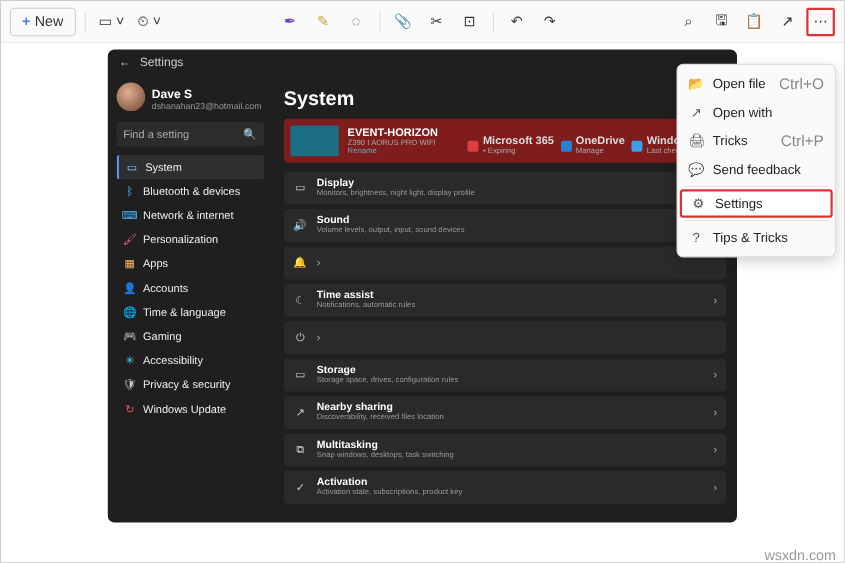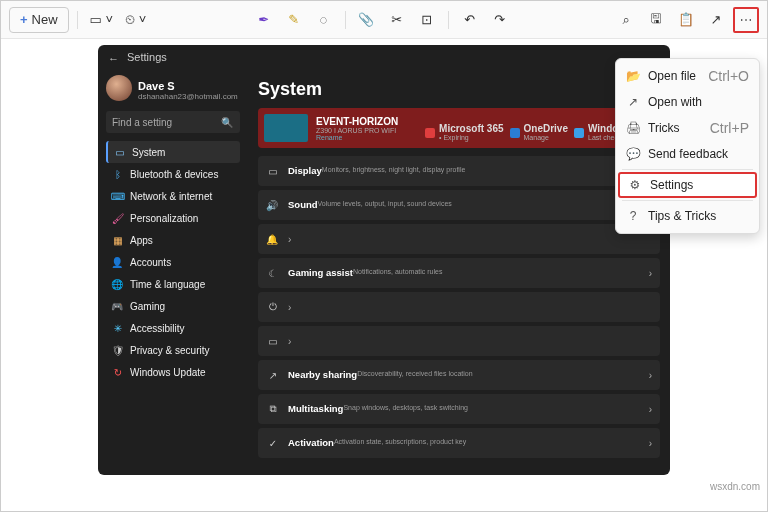--- a/index.html
+++ b/index.html
@@ -38,34 +38,34 @@
 .thumb{width:44px;height:28px;background:#1b6e85;border-radius:2px}
 .hcol{display:flex;flex-direction:column;line-height:1.1}
 .hcol .t1{font-size:10px;font-weight:600}
 .hcol .t2{font-size:7px;color:#aaa}
 .hcol .t3{font-size:7px;color:#6ab}
 .hgap{flex:1}
 .hsvc{display:flex;align-items:center;gap:4px;font-size:8px;color:#ddd;margin-left:6px}
 .hsvc .dot{width:10px;height:10px;border-radius:2px}
 .row{background:#2a2a2a;border-radius:4px;height:30px;display:flex;align-items:center;padding:0 8px;margin-bottom:4px;gap:8px}
 .row .ricon{width:14px;font-size:10px;color:#ccc;text-align:center}
-.row .rtxt{flex:1;display:flex;flex-direction:row;line-height:1.05}
+.row .rtxt{flex:1;display:flex;flex-direction:column;line-height:1.05}
 .row .rt1{font-size:9.5px;font-weight:600}
 .row .rt2{font-size:7px;color:#999}
 .row .chev{color:#aaa;font-size:10px}
 
 
 .menu{position:absolute;top:58px;right:8px;width:145px;background:#fafafa;border:1px solid #ddd;border-radius:6px;box-shadow:0 4px 12px rgba(0,0,0,0.18);padding:4px 2px;font-size:12px;color:#222}
 .mitem{height:26px;display:flex;align-items:center;gap:8px;padding:0 8px;border-radius:3px}
 .mitem .micon{width:14px;text-align:center;color:#555}
 .mitem .mlabel{flex:1}
 .mitem .mshort{font-size:14px;color:#888}
 .mdiv{height:1px;background:#e4e4e4;margin:2px 4px}
 .mitem.hl{border:2px solid #d33;background:#fff}
-.watermark{position:absolute;bottom:20px;right:8px;font-size:10px;color:#999}
+.watermark{position:absolute;bottom:0;right:8px;font-size:13px;color:#999}
 </style>
 </head>
 <body>
 
 <div class="window">
 
   <div class="toolbar">
     <div class="tbtn newbtn">
         <span class="plus">+</span>
         <span>New</span>
@@ -209,31 +209,35 @@
                 </div>
                 <span class="chev">›</span>
               </div>
               <div class="row">
                 <span class="ricon">🔔</span>
                 <span class="chev">›</span>
               </div>
               <div class="row">
                 <span class="ricon">☾</span>
                 <div class="rtxt">
-                  <span class="rt1">Gaming assist</span>
+                  <span class="rt1">Time assist</span>
                   <span class="rt2">Notifications, automatic rules</span>
                 </div>
                 <span class="chev">›</span>
               </div>
               <div class="row">
                 <span class="ricon">⏻</span>
                 <span class="chev">›</span>
               </div>
               <div class="row">
                 <span class="ricon">▭</span>
+                <div class="rtxt">
+                  <span class="rt1">Storage</span>
+                  <span class="rt2">Storage space, drives, configuration rules</span>
+                </div>
                 <span class="chev">›</span>
               </div>
               <div class="row">
                 <span class="ricon">↗</span>
                 <div class="rtxt">
                   <span class="rt1">Nearby sharing</span>
                   <span class="rt2">Discoverability, received files location</span>
                 </div>
                 <span class="chev">›</span>
               </div>

